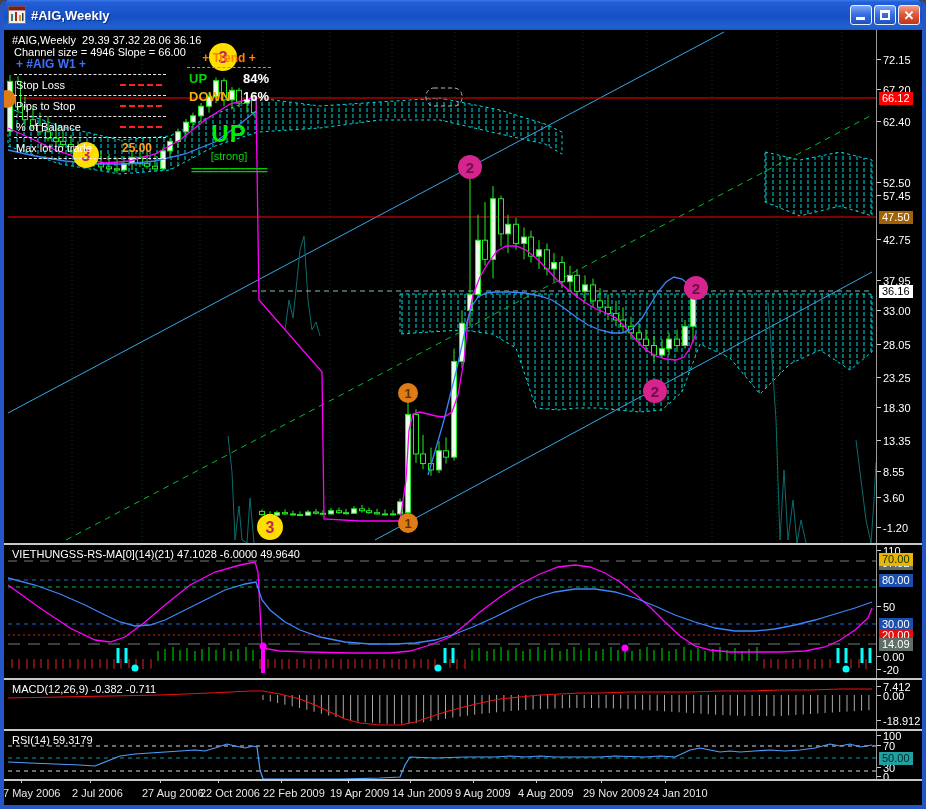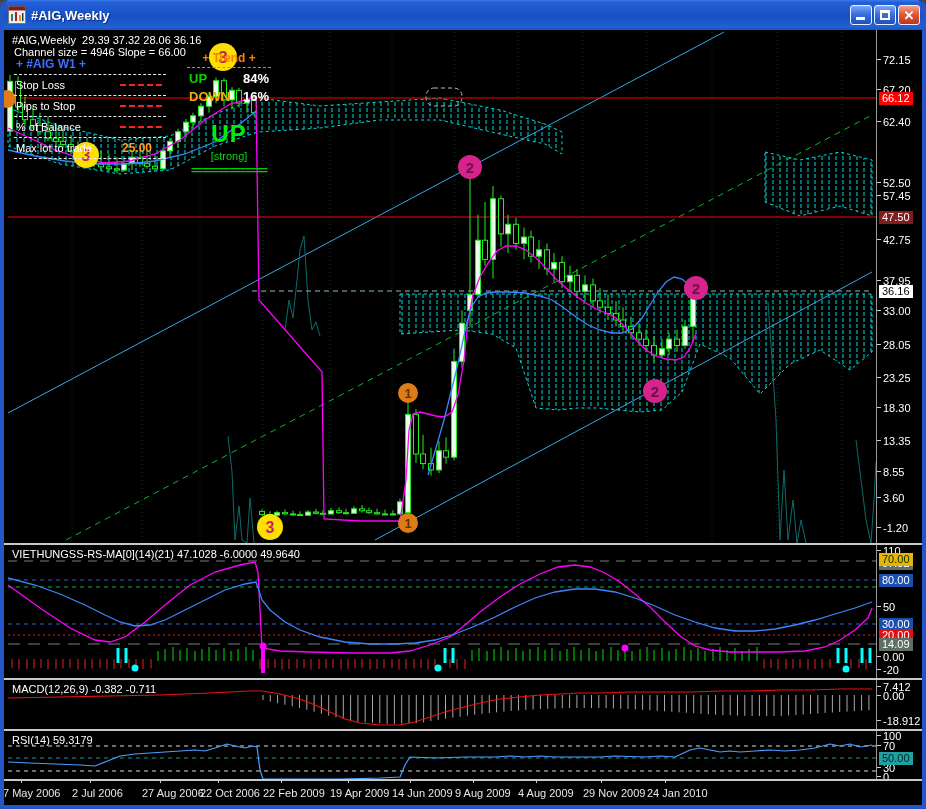--- a/index.html
+++ b/index.html
@@ -630,21 +630,21 @@
         <div class="sc-tick" style="top: 621px;">0.00<i></i></div>
         <div class="sc-tick" style="top: 634px;">-20<i></i></div>
         <div class="sc-tick" style="top: 651px;">7.412<i></i></div>
         <div class="sc-tick" style="top: 660px;">0.00<i></i></div>
         <div class="sc-tick" style="top: 685px;">-18.912<i></i></div>
         <div class="sc-tick" style="top: 700px;">100<i></i></div>
         <div class="sc-tick" style="top: 710px;">70<i></i></div>
         <div class="sc-tick" style="top: 732px;">30<i></i></div>
         <div class="sc-tick" style="top: 741px;">0<i></i></div>
         <div class="sc-badge" style="top: 62px; background: rgb(255, 0, 0); color: rgb(255, 255, 255);">66.12</div>
-        <div class="sc-badge" style="top: 181px; background: #7f1d1d; color: rgb(255, 255, 255);">47.50</div>
+        <div class="sc-badge" style="top: 181px; background: #a16207; color: rgb(255, 255, 255);">47.50</div>
         <div class="sc-badge" style="top: 255px; background: rgb(255, 255, 255); color: rgb(0, 0, 0);">36.16</div>
         <div class="sc-badge" style="top: 527px; background: rgb(95, 111, 102); color: rgb(255, 255, 255);">97.32</div>
         <div class="sc-badge" style="top: 544px; background: rgb(27, 79, 174); color: rgb(255, 255, 255);">80.00</div>
         <div class="sc-badge" style="top: 523px; background: #eab308; color: rgb(0, 51, 0);">70.00</div>
         <div class="sc-badge" style="top: 588px; background: rgb(27, 79, 174); color: rgb(255, 255, 255);">30.00</div>
         <div class="sc-badge" style="top: 599px; background: rgb(224, 16, 16); color: rgb(255, 255, 255);">20.00</div>
         <div class="sc-badge" style="top: 608px; background: rgb(95, 111, 102); color: rgb(255, 255, 255);">14.09</div>
         <div class="sc-badge" style="top: 722px; background: rgb(32, 160, 160); color: rgb(0, 40, 40);">50.00</div>
       </div>
     <div class="date-axis" id="date-axis">

